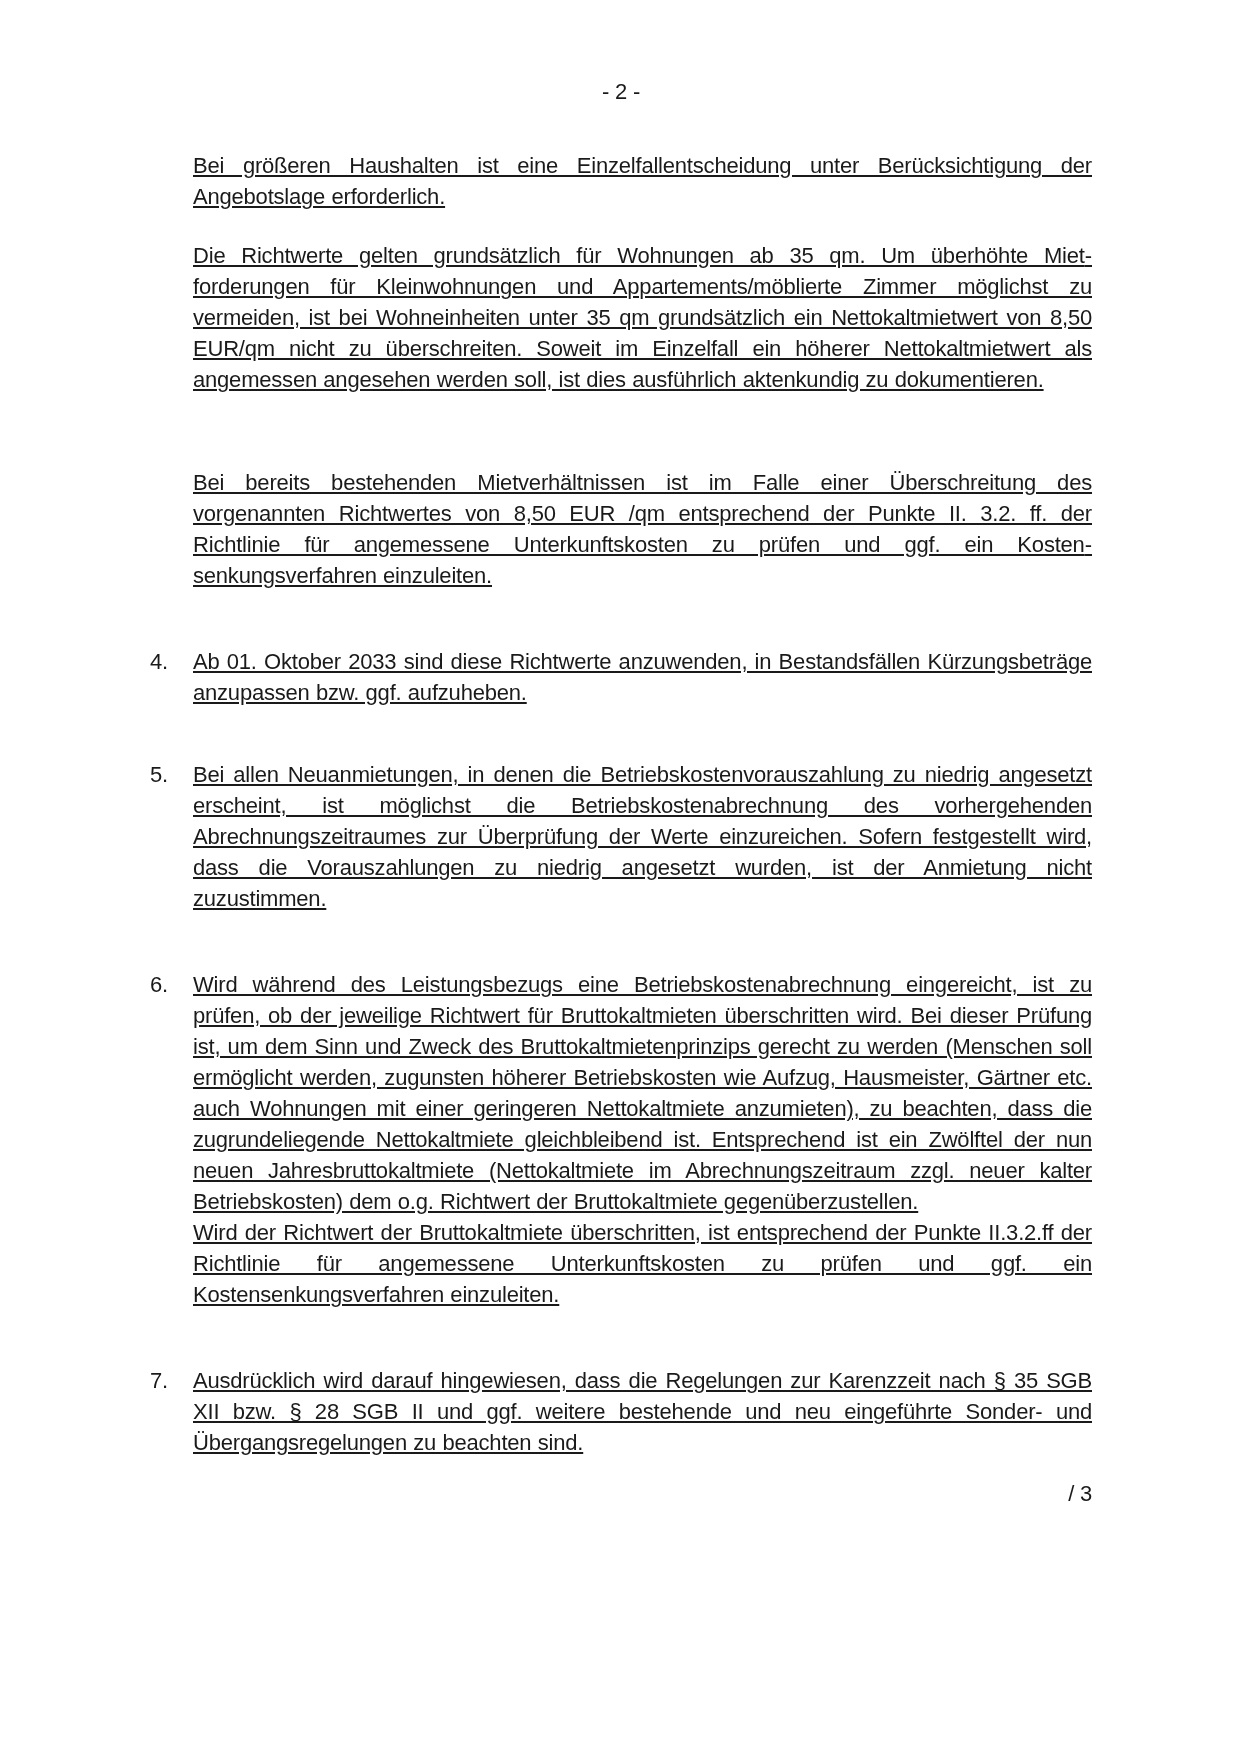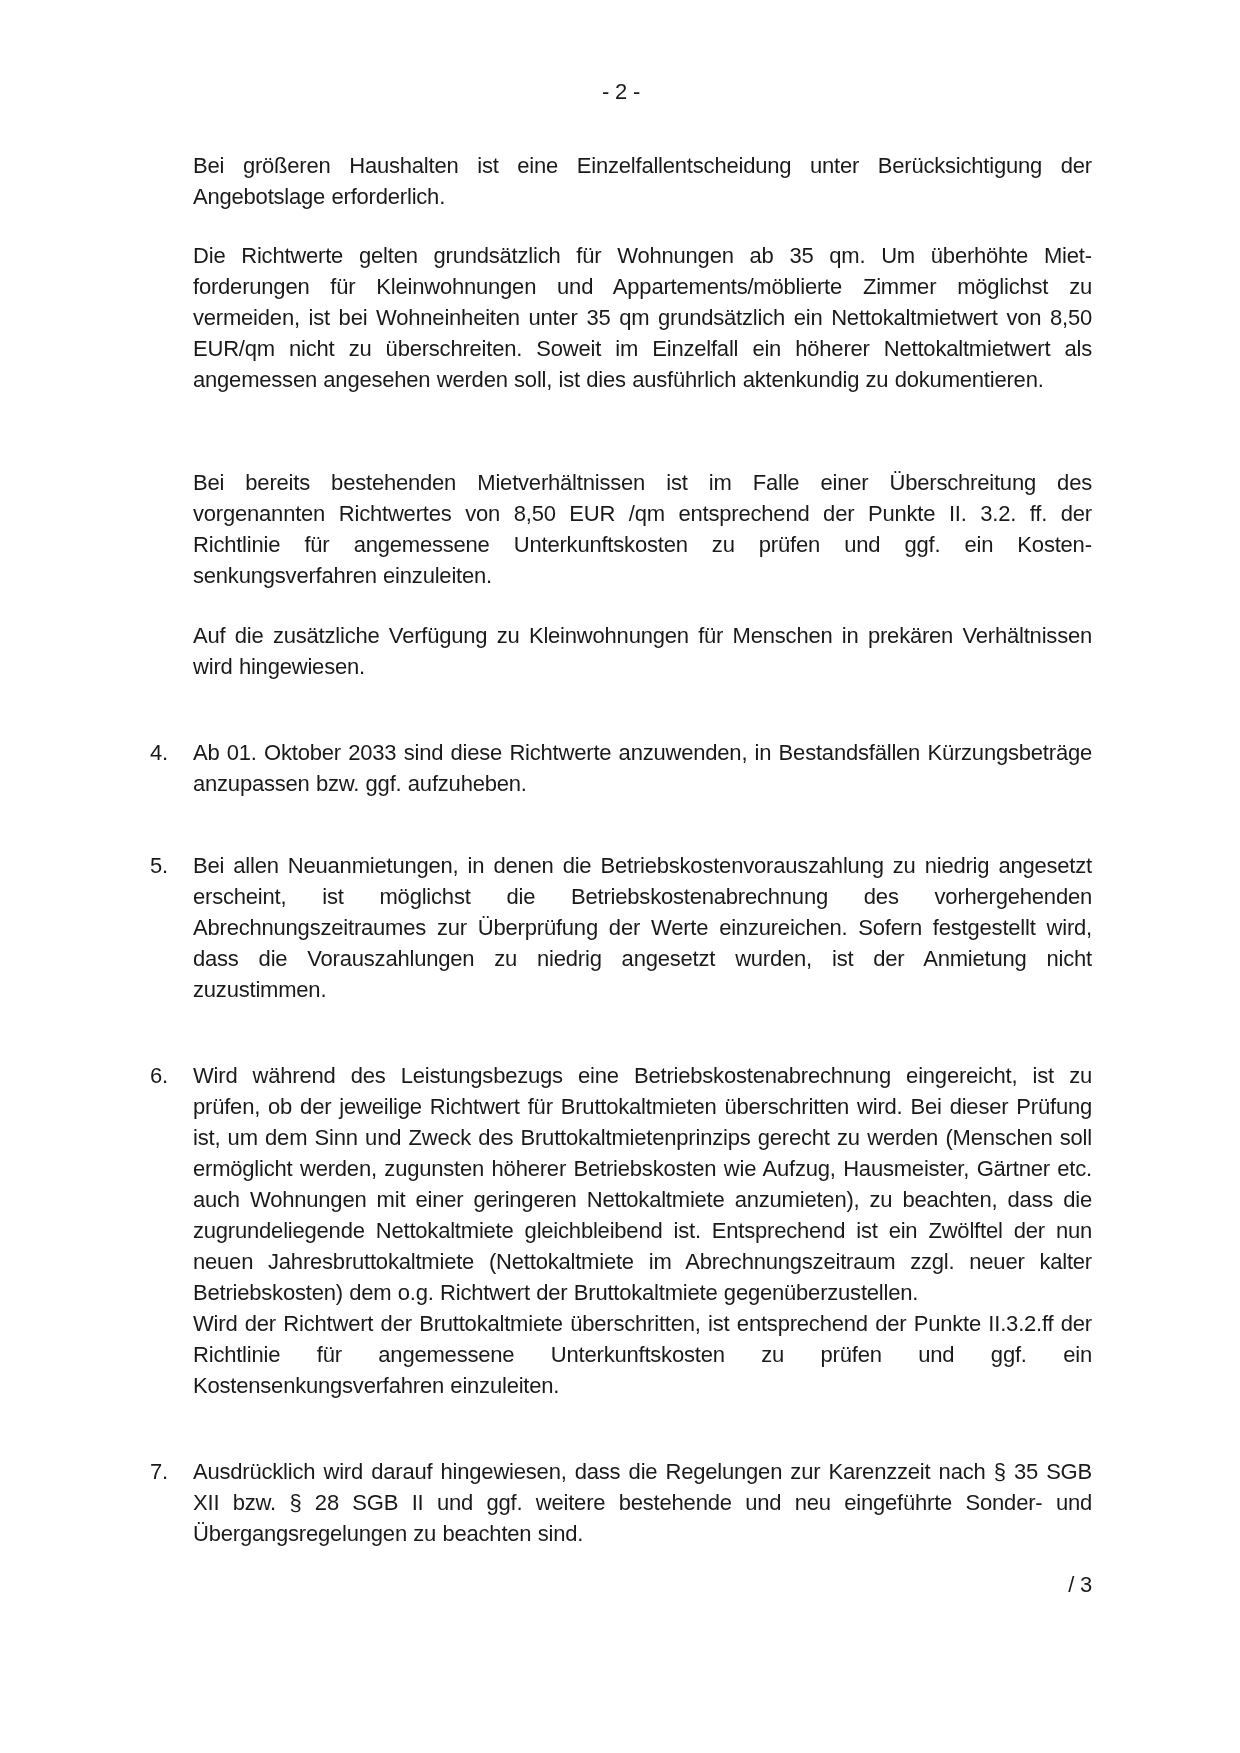--- a/index.html
+++ b/index.html
@@ -19,20 +19,21 @@
   }
   .page-number {
     text-align: center;
   }
   .para, .item-text {
     text-align: justify;
     white-space: pre-line;
     hyphens: auto;
     -webkit-hyphens: auto;
     word-spacing: 0.02em;
+    text-decoration: underline;
   }
   .para { margin: 0 0 0 43px; }
   .para.p1 { margin-top: 43px; }
   .para.p2 { margin-top: 28px; }
   .para.p3 { margin-top: 72px; }
   .para.p4 { margin-top: 29px; }
   .item { display: flex; }
   .item.i4 { margin-top: 55px; }
   .item.i5 { margin-top: 51px; }
   .item.i6 { margin-top: 55px; }
@@ -50,21 +51,20 @@
 <div class="page">
 
   <div class="page-number">- 2 -</div>
 
   <p class="para p1">Bei größeren Haushalten ist eine Einzelfallentscheidung unter Berücksichtigung der Angebotslage erforderlich.</p>
 
   <p class="para p2">Die Richtwerte gelten grundsätzlich für Wohnungen ab 35 qm. Um überhöhte Miet­forderungen für Kleinwohnungen und Appartements/möblierte Zimmer möglichst zu vermeiden, ist bei Wohneinheiten unter 35 qm grundsätzlich ein Nettokaltmiet­wert von 8,50 EUR/qm nicht zu überschreiten. Soweit im Einzelfall ein höherer Net­tokaltmietwert als angemessen angesehen werden soll, ist dies ausführlich akten­kundig zu dokumentieren.</p>
 
   <p class="para p3">Bei bereits bestehenden Mietverhältnissen ist im Falle einer Überschreitung des vorgenannten Richtwertes von 8,50 EUR /qm entsprechend der Punkte II. 3.2. ff. der Richtlinie für angemessene Unterkunftskosten zu prüfen und ggf. ein Kosten­senkungsverfahren einzuleiten.</p>
 
-  <p class="para p4">Auf die zusätzliche Verfügung zu Kleinwohnungen für Menschen in prekären Ver­hältnissen wird hingewiesen.</p>
 
   <div class="item i4">
     <div class="item-number">4.</div>
     <div class="item-text">Ab 01. Oktober 2033 sind diese Richtwerte anzuwenden, in Bestandsfällen Kür­zungsbeträge anzupassen bzw. ggf. aufzuheben.</div>
   </div>
 
   <div class="item i5">
     <div class="item-number">5.</div>
     <div class="item-text">Bei allen Neuanmietungen, in denen die Betriebskostenvorauszahlung zu niedrig angesetzt erscheint, ist möglichst die Betriebskostenabrechnung des vorherge­henden Abrechnungszeitraumes zur Überprüfung der Werte einzureichen. Sofern festgestellt wird, dass die Vorauszahlungen zu niedrig angesetzt wurden, ist der Anmietung nicht zuzustimmen.</div>
   </div>

